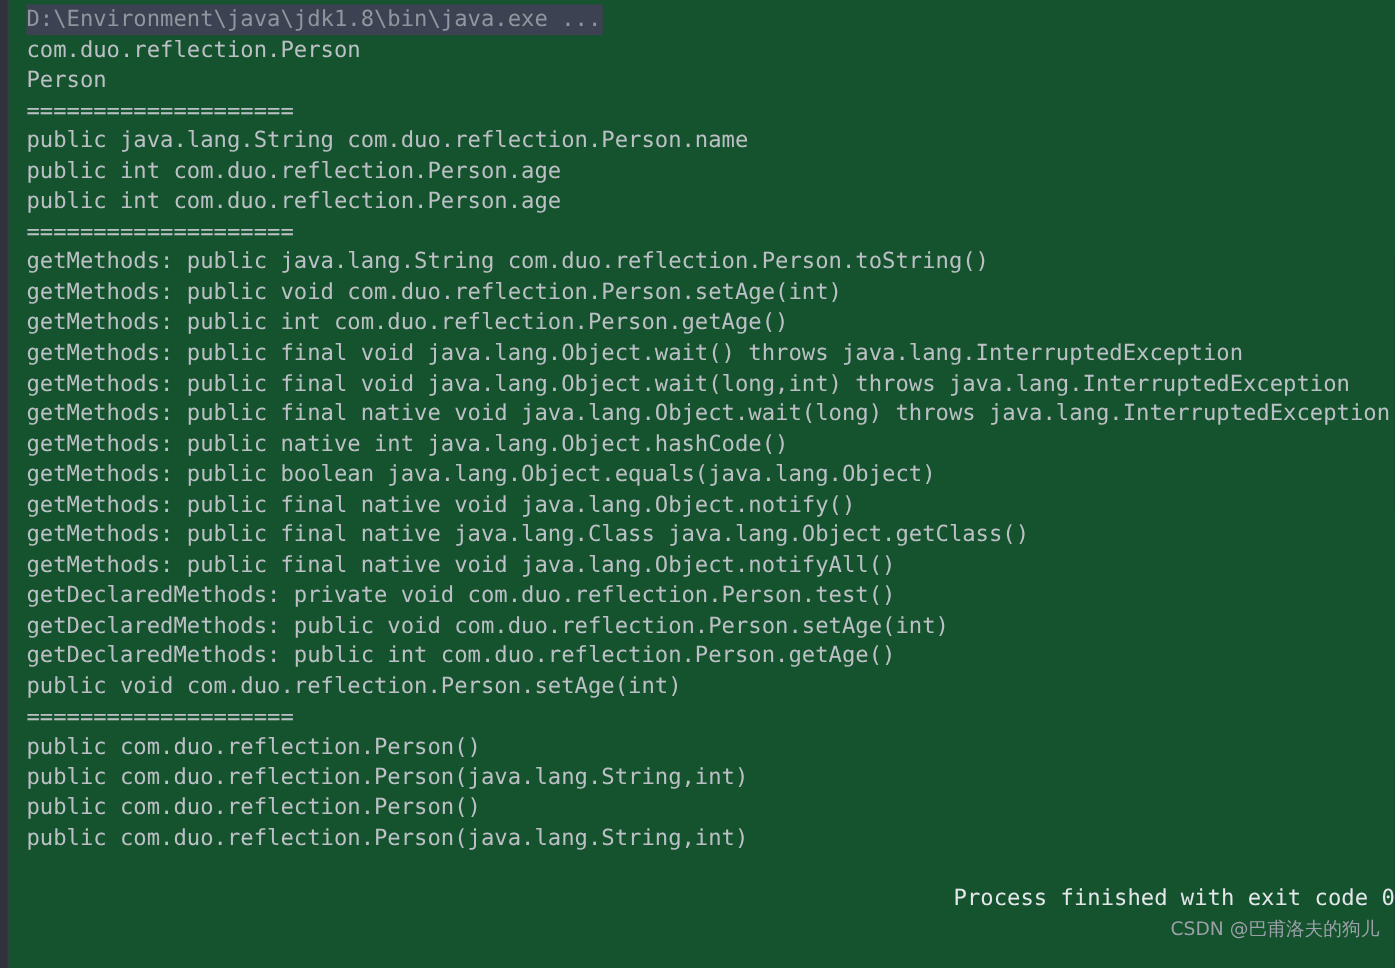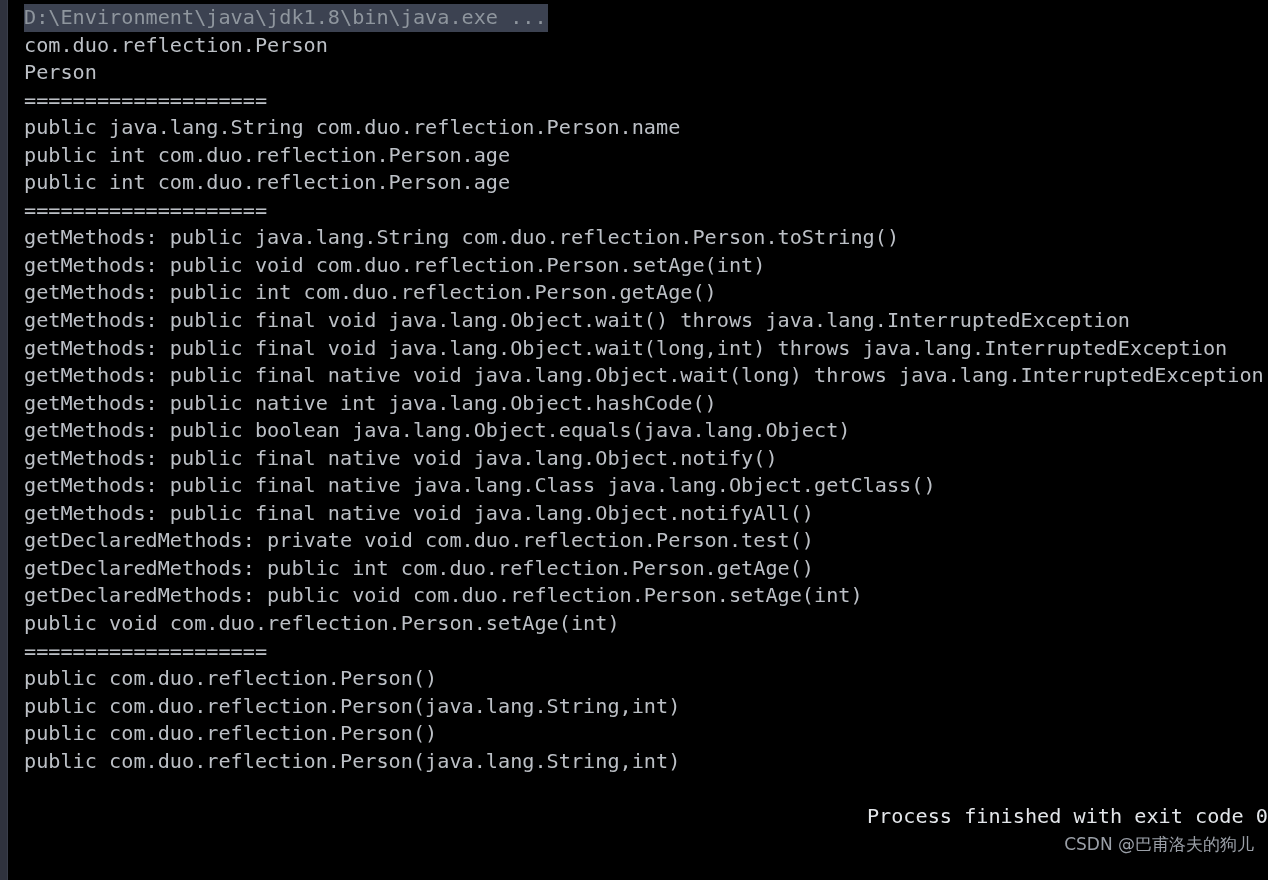--- a/index.html
+++ b/index.html
@@ -4,21 +4,21 @@
 <style>
   html, body {
     margin: 0;
     padding: 0;
     background: #2b2e39;
   }
   #console {
     position: relative;
     width: 1268px;
     height: 880px;
-    background: #000000;
+    background: #14532d;
     overflow: hidden;
     font-family: "DejaVu Sans Mono", "Liberation Mono", monospace;
   }
   
   #gutter {
     position: absolute;
     left: 0; top: 0;
     width: 7px; height: 880px;
     background: #2f323d;
   }
@@ -91,22 +91,22 @@
     <div class="line">getMethods: public int com.duo.reflection.Person.getAge()</div>
     <div class="line">getMethods: public final void java.lang.Object.wait() throws java.lang.InterruptedException</div>
     <div class="line">getMethods: public final void java.lang.Object.wait(long,int) throws java.lang.InterruptedException</div>
     <div class="line">getMethods: public final native void java.lang.Object.wait(long) throws java.lang.InterruptedException</div>
     <div class="line">getMethods: public native int java.lang.Object.hashCode()</div>
     <div class="line">getMethods: public boolean java.lang.Object.equals(java.lang.Object)</div>
     <div class="line">getMethods: public final native void java.lang.Object.notify()</div>
     <div class="line">getMethods: public final native java.lang.Class java.lang.Object.getClass()</div>
     <div class="line">getMethods: public final native void java.lang.Object.notifyAll()</div>
     <div class="line">getDeclaredMethods: private void com.duo.reflection.Person.test()</div>
+    <div class="line">getDeclaredMethods: public void com.duo.reflection.Person.setAge(int)</div>
     <div class="line">getDeclaredMethods: public int com.duo.reflection.Person.getAge()</div>
-    <div class="line">getDeclaredMethods: public void com.duo.reflection.Person.setAge(int)</div>
     <div class="line">public void com.duo.reflection.Person.setAge(int)</div>
     <div class="line">====================</div>
     <div class="line">public com.duo.reflection.Person()</div>
     <div class="line">public com.duo.reflection.Person(java.lang.String,int)</div>
     <div class="line">public com.duo.reflection.Person()</div>
     <div class="line">public com.duo.reflection.Person(java.lang.String,int)</div>
     <div class="line blank"></div>
 
     <div class="line finish">Process finished with exit code 0</div>
 

